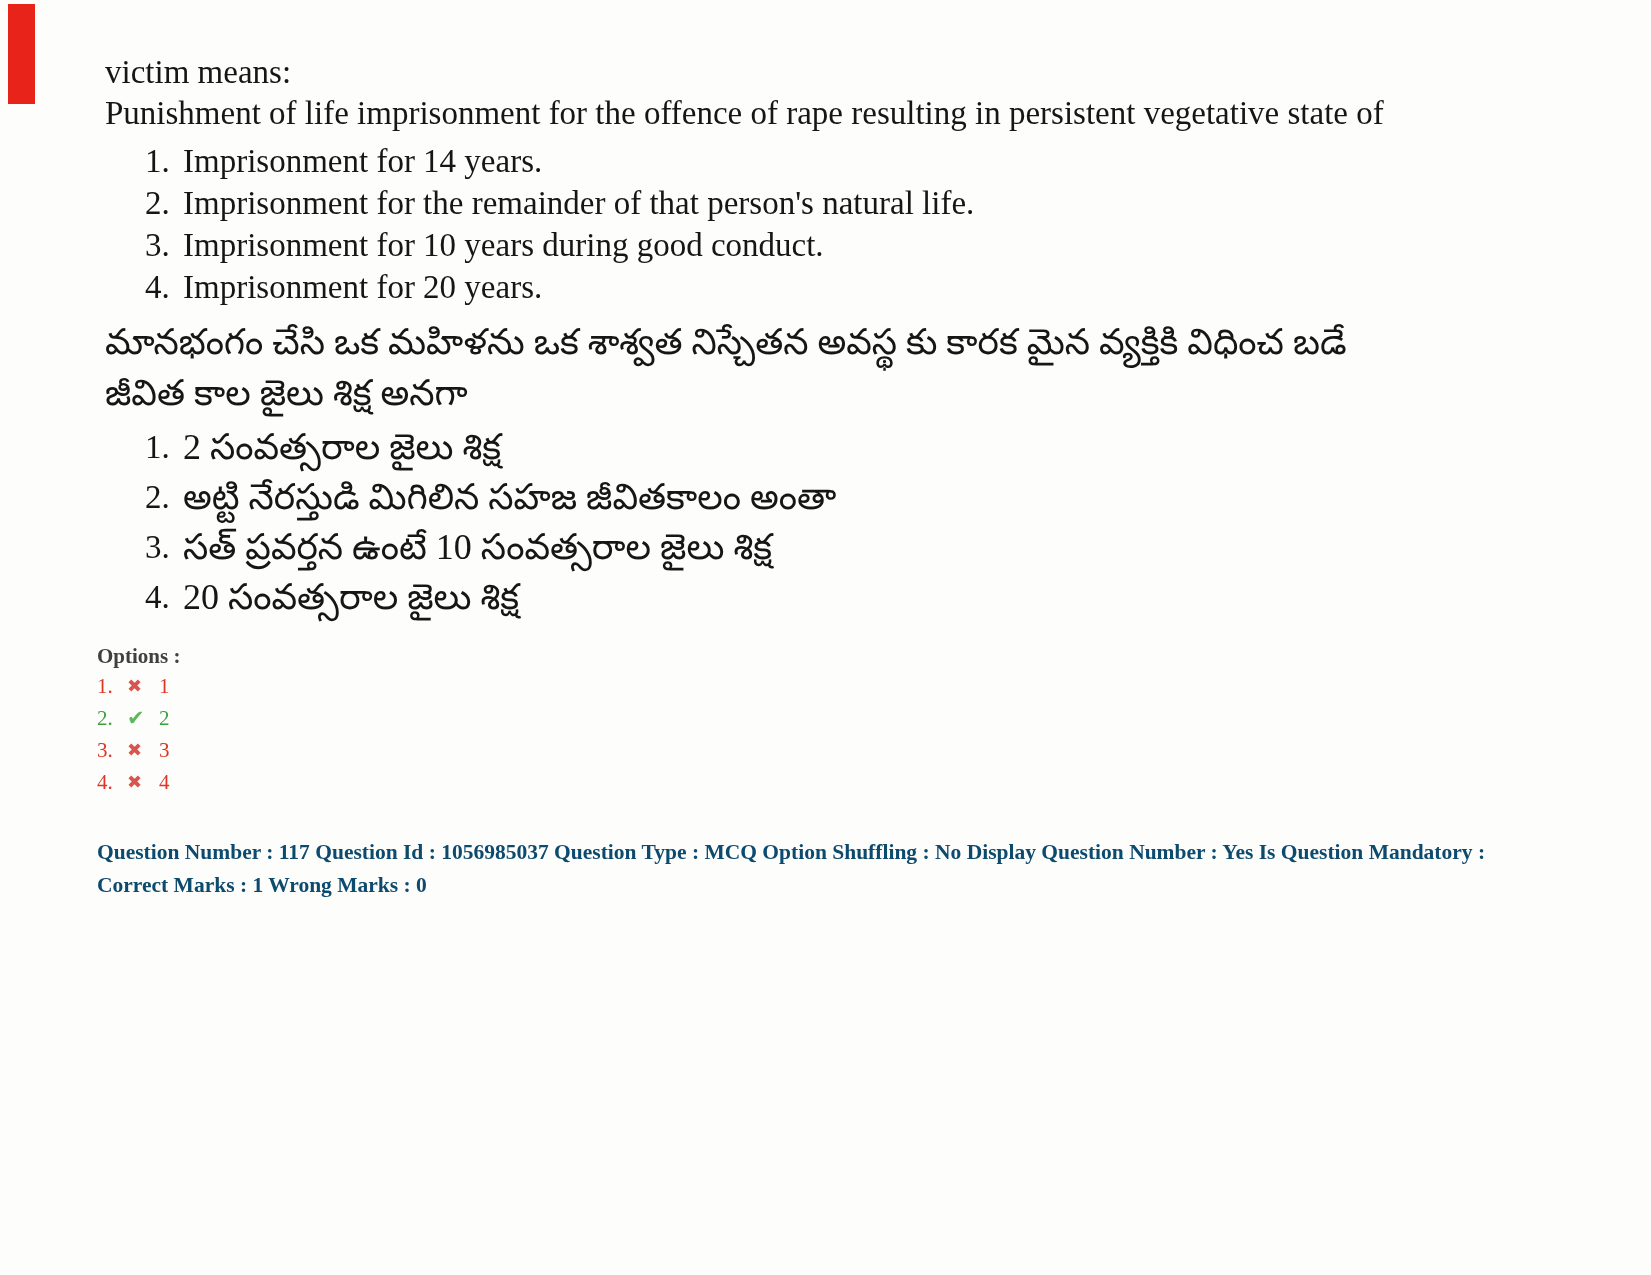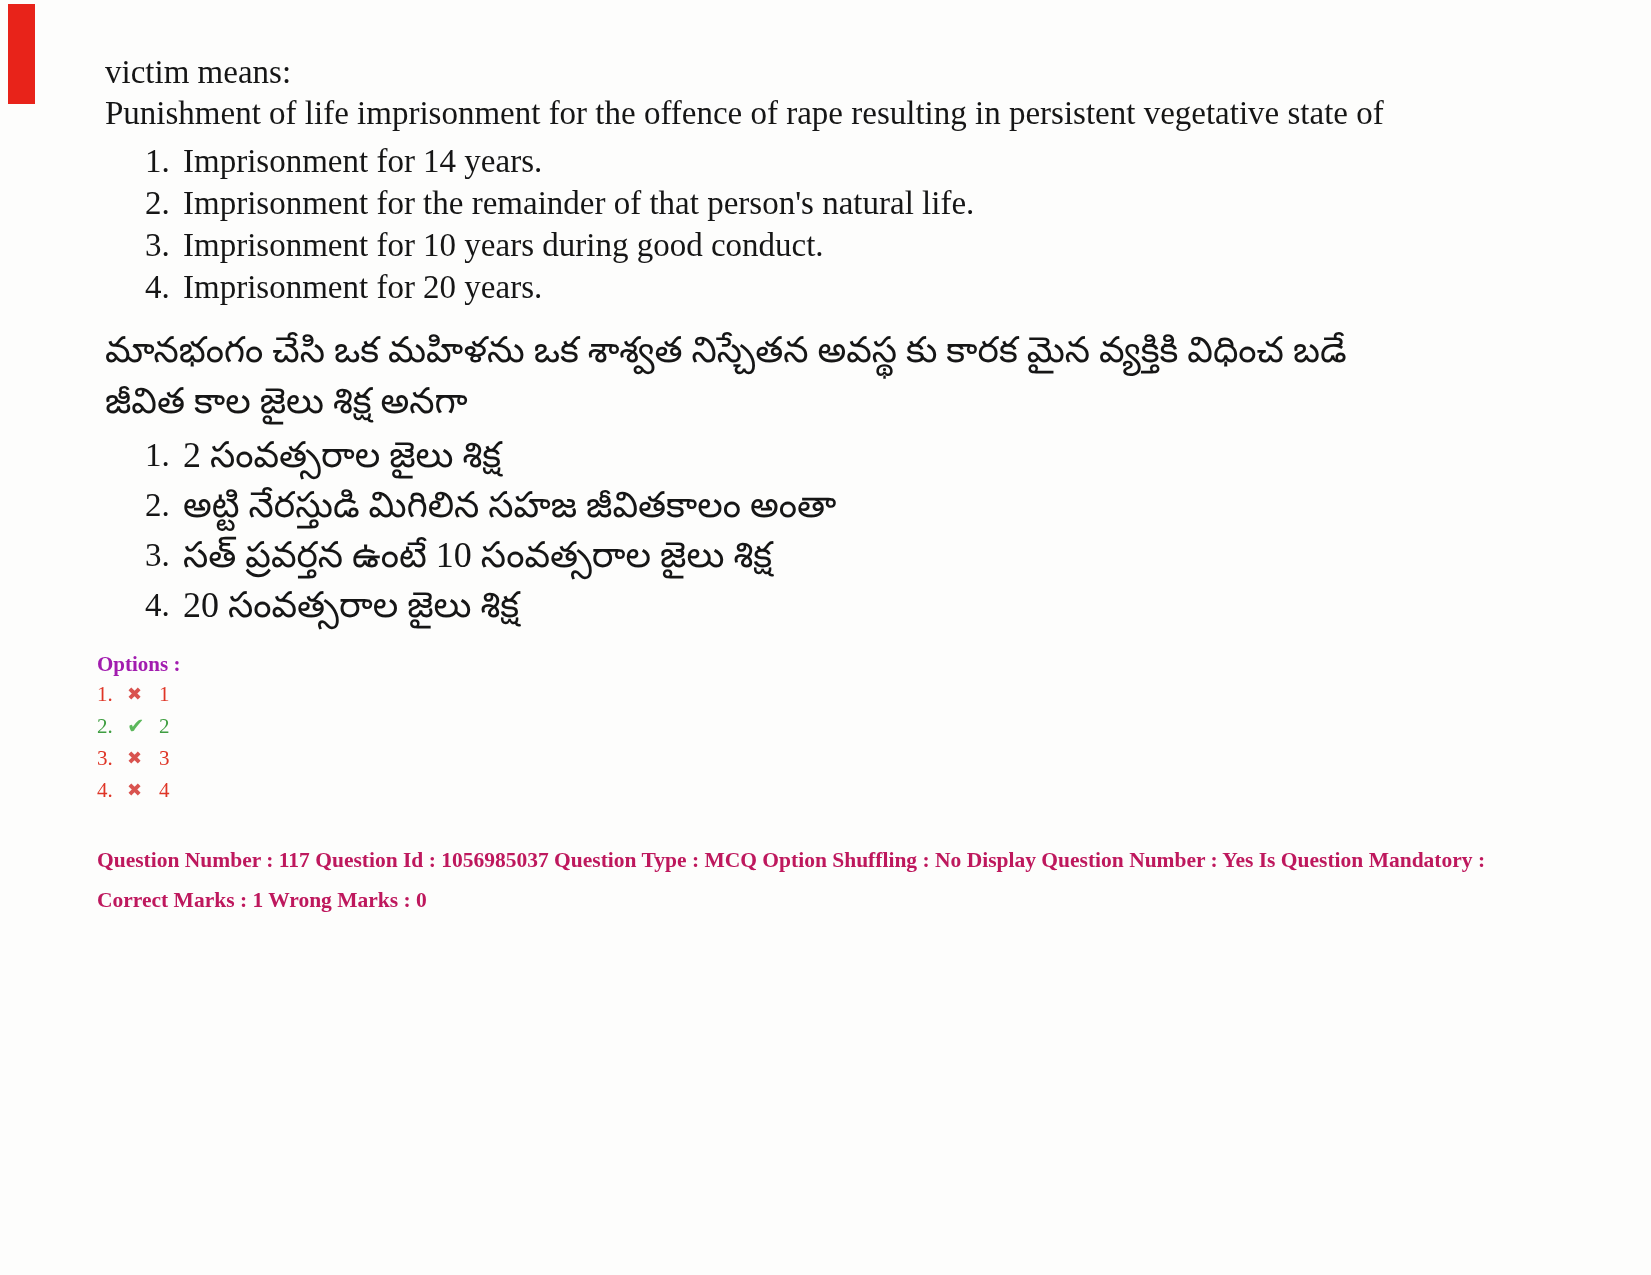--- a/index.html
+++ b/index.html
@@ -50,21 +50,21 @@
     width: 38px;
     flex: 0 0 auto;
   }
   .q-te-line {
     margin-top: 2px;
     font-size: 36px;
     line-height: 49px;
     white-space: nowrap;
   }
   .q-te-block {
-    margin-top: 18px;
+    margin-top: 10px;
   }
   .te-opts {
     margin-top: 4px;
     margin-left: 40px;
   }
   .te-opt-row {
     display: flex;
     font-size: 36px;
     line-height: 50px;
   }
@@ -73,21 +73,21 @@
     flex: 0 0 auto;
     font-size: 33px;
   }
   .answers {
     margin-top: 20px;
   }
   .answers-heading {
     font-size: 21px;
     font-weight: bold;
     line-height: 28px;
-    color: #a21caf;
+    color: #404040;
   }
   .ans-row {
     display: flex;
     align-items: center;
     font-size: 21px;
     line-height: 32px;
     height: 32px;
   }
   .ans-row .ans-num {
     width: 30px;
@@ -104,27 +104,27 @@
     font-size: 21px;
   }
   .ans-row .ans-value {
     margin-left: 2px;
   }
   .meta {
     margin-top: 40px;
     font-weight: bold;
     font-size: 21.5px;
     line-height: 28px;
-    color: #be185d;
+    color: #0c4a6e;
   }
   .meta-line {
     white-space: nowrap;
   }
   .meta-marks {
-    margin-top: 12px;
+    margin-top: 5px;
   }
 </style>
 </head>
 <body style="background: rgb(253, 253, 252);">
 
 <div class="red-marker" style="background: rgb(232, 35, 26);"></div>
 
 <div class="content">
 
   <div class="qblock">

